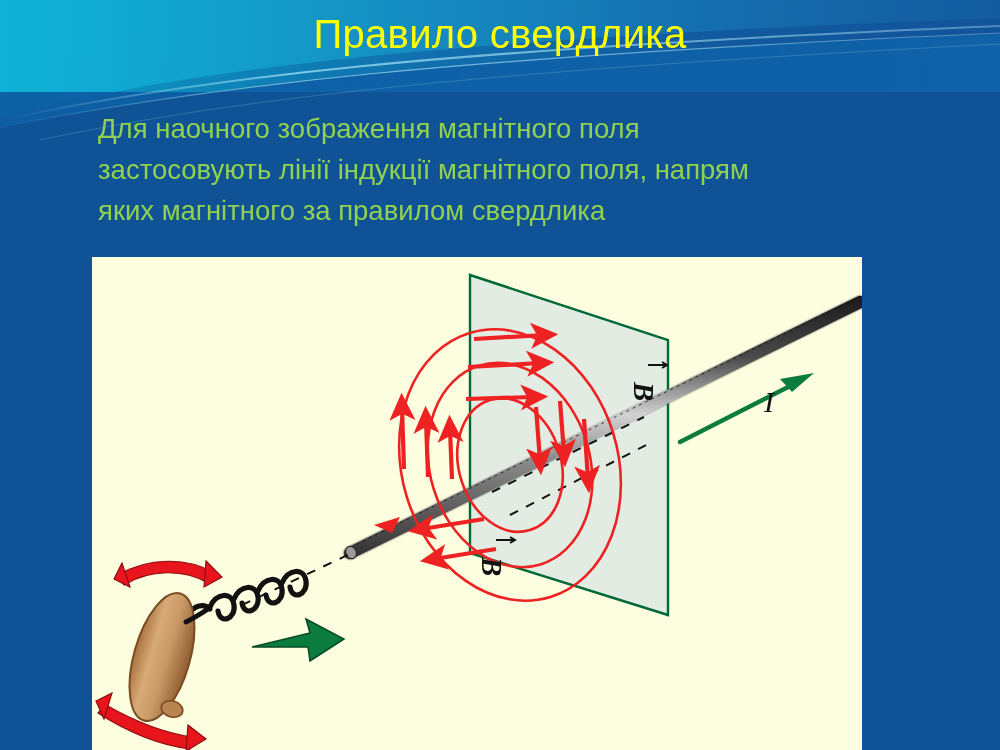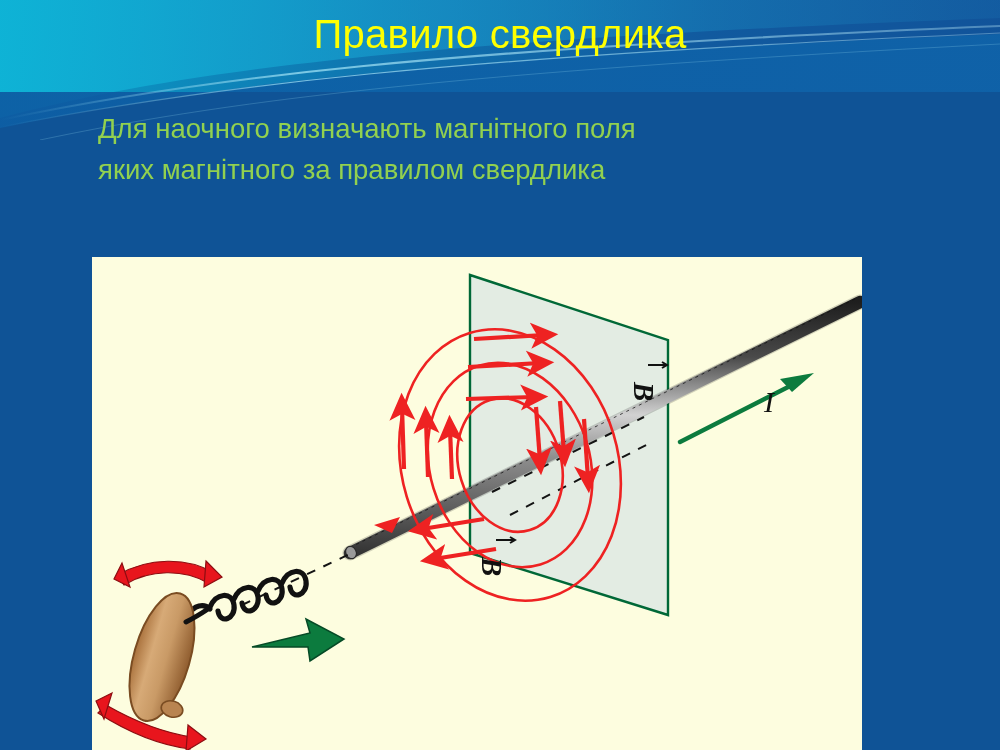--- a/index.html
+++ b/index.html
@@ -104,21 +104,22 @@
     <path d="M0,118 C180,70 420,40 1000,18 L1000,0 L0,0 Z" fill="url(#sw1)"></path>
     <path d="M0,128 C200,86 430,58 1000,34 L1000,92 L0,92 Z" fill="url(#sw2)"></path>
     <path d="M0,120 C200,78 430,50 1000,26" fill="none" stroke="url(#sw3)" stroke-width="2.2"></path>
     <path d="M0,127 C210,86 440,58 1000,33" fill="none" stroke="url(#sw3)" stroke-width="1.2"></path>
     <path d="M40,140 C230,100 460,72 1000,44" fill="none" stroke="#9fe2f5" stroke-opacity="0.22" stroke-width="1"></path>
   </svg>
 
   <div class="title">Правило свердлика</div>
 
   <div class="body-text">
-    <p>Для наочного визначають магнітного поля</p>
+    <p>Для наочного зображення магнітного поля</p>
+    <p>застосовують лінії індукції магнітного поля, напрям</p>
     <p>яких магнітного за правилом свердлика</p>
   </div>
 
   <div class="picture">
     <svg width="770" height="493" viewBox="0 0 770 493">
       <defs>
         <linearGradient id="rodGrad" x1="0" y1="0" x2="0" y2="1">
           <stop offset="0" stop-color="#1e1e1e"></stop>
           <stop offset="0.22" stop-color="#4a4a4a"></stop>
           <stop offset="0.45" stop-color="#d2d2d2"></stop>

